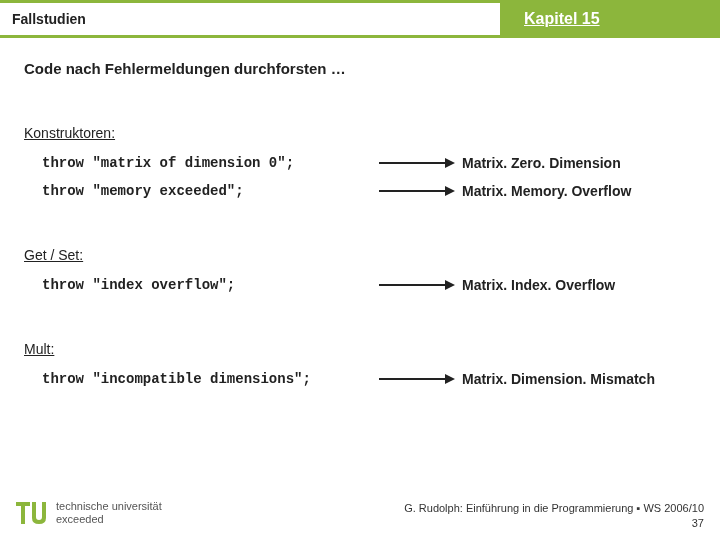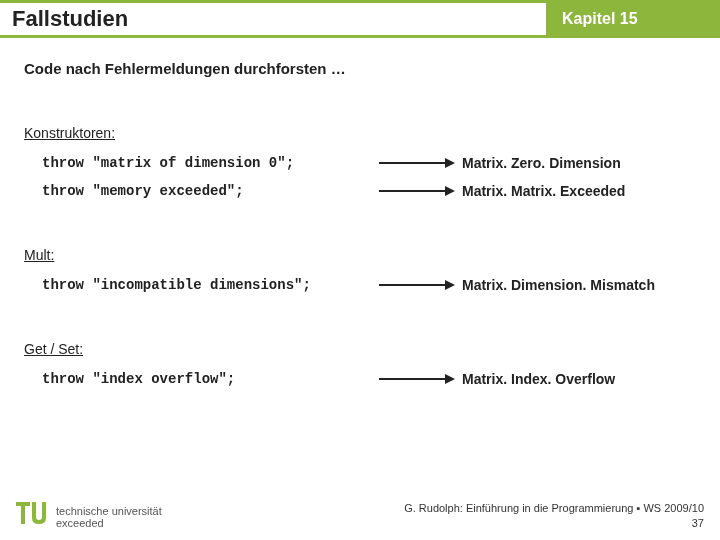--- a/index.html
+++ b/index.html
@@ -1,31 +1,31 @@
 <!DOCTYPE html>
 <html><head>
 <meta charset="utf-8">
 <style>
   * { margin: 0; padding: 0; box-sizing: border-box; }
   body { font-family: Arial, Helvetica, sans-serif; background: #fff; width: 720px; height: 540px; position: relative; }
   .header { display: flex; height: 38px; }
-  .header-left { flex: 1; background: #fff; border-top: 3px solid #8cb63c; border-bottom: 3px solid #8cb63c; display: flex; align-items: center; padding-left: 12px; font-size: 22px; font-weight: bold; color: #222; }
-  .header-right { width: 174px; background: #8cb63c; color: #fff; display: flex; align-items: center; padding-left: 16px; font-size: 16px; font-weight: bold; }
+  .header-left { flex: 1; background: #fff; border-top: 3px solid #8cb63c; border-bottom: 3px solid #8cb63c; display: flex; align-items: center; padding-left: 12px; font-size: 14px; font-weight: bold; color: #222; }
+  .header-right { width: 220px; background: #8cb63c; color: #fff; display: flex; align-items: center; padding-left: 24px; font-size: 16px; font-weight: bold; text-decoration: underline; }
   .content { padding: 22px 40px 0 24px; }
   .subtitle { font-size: 15px; font-weight: bold; color: #222; margin-bottom: 22px; }
   .section-label { font-size: 14px; text-decoration: underline; margin-bottom: 14px; color: #222; margin-top: 48px; }
   .row { display: flex; align-items: center; margin-bottom: 12px; }
   .code { font-family: "Courier New", Courier, monospace; font-size: 14px; font-weight: bold; color: #222; width: 330px; white-space: nowrap; }
   .arrow { width: 90px; display: flex; align-items: center; justify-content: center; }
   .arrow svg { width: 80px; height: 14px; }
   .result { font-family: Arial, sans-serif; font-size: 14px; font-weight: bold; color: #222; text-align: center; }
   .block { margin-bottom: 22px; }
   .indent { padding-left: 18px; }
   .footer { position: absolute; bottom: 10px; left: 0; right: 0; display: flex; align-items: flex-end; justify-content: space-between; padding: 0 16px 0 14px; }
-  .logo { display: flex; align-items: flex-end; gap: 8px; }
+  .logo { display: flex; align-items: center; gap: 8px; }
   .logo-mark { width: 34px; height: 34px; }
   .logo-text { font-size: 11px; color: #555; line-height: 1.15; }
   .credit { text-align: right; font-size: 11px; color: #333; line-height: 1.3; }
 </style>
 </head>
 <body>
 
 <div class="header">
   <div class="header-left">Fallstudien</div>
   <div class="header-right">Kapitel 15</div>
@@ -48,67 +48,67 @@
         <div class="result">Matrix. Zero. Dimension</div>
       </div>
       <div class="row">
         <div class="code">throw "memory exceeded";</div>
         <div class="arrow">
             <svg viewBox="0 0 80 14">
               <line x1="2" y1="7" x2="68" y2="7" stroke="#222" stroke-width="2"></line>
               <polygon points="68,2 78,7 68,12" fill="#222"></polygon>
             </svg>
           </div>
-        <div class="result">Matrix. Matrix. Exceeded</div>
+        <div class="result">Matrix. Memory. Overflow</div>
+      </div>
+    </div>
+  </div>
+
+  <div class="block">
+    <div class="section-label">Get / Set:</div>
+    <div class="indent">
+      <div class="row">
+        <div class="code">throw "index overflow";</div>
+        <div class="arrow">
+            <svg viewBox="0 0 80 14">
+              <line x1="2" y1="7" x2="68" y2="7" stroke="#222" stroke-width="2"></line>
+              <polygon points="68,2 78,7 68,12" fill="#222"></polygon>
+            </svg>
+          </div>
+        <div class="result">Matrix. Index. Overflow</div>
       </div>
     </div>
   </div>
 
   <div class="block">
     <div class="section-label">Mult:</div>
     <div class="indent">
       <div class="row">
         <div class="code">throw "incompatible dimensions";</div>
         <div class="arrow">
             <svg viewBox="0 0 80 14">
               <line x1="2" y1="7" x2="68" y2="7" stroke="#222" stroke-width="2"></line>
               <polygon points="68,2 78,7 68,12" fill="#222"></polygon>
             </svg>
           </div>
         <div class="result">Matrix. Dimension. Mismatch</div>
       </div>
     </div>
   </div>
-
-  <div class="block">
-    <div class="section-label">Get / Set:</div>
-    <div class="indent">
-      <div class="row">
-        <div class="code">throw "index overflow";</div>
-        <div class="arrow">
-            <svg viewBox="0 0 80 14">
-              <line x1="2" y1="7" x2="68" y2="7" stroke="#222" stroke-width="2"></line>
-              <polygon points="68,2 78,7 68,12" fill="#222"></polygon>
-            </svg>
-          </div>
-        <div class="result">Matrix. Index. Overflow</div>
-      </div>
-    </div>
-  </div>
 </div>
 
 <div class="footer">
   <div class="logo">
     <svg class="logo-mark" viewBox="0 0 34 34">
       <rect x="2" y="6" width="14" height="4" fill="#8cb63c"></rect>
       <rect x="7" y="6" width="4" height="22" fill="#8cb63c"></rect>
       <path d="M18 6 v16 q0 6 7 6 q7 0 7 -6 v-16 h-4 v15 q0 3 -3 3 q-3 0 -3 -3 v-15 z" fill="#8cb63c"></path>
     </svg>
     <div class="logo-text">
       <div>technische universität</div>
       <div>exceeded</div>
     </div>
   </div>
   <div class="credit">
-    <div>G. Rudolph: Einführung in die Programmierung ▪ WS 2009/10</div>
+    <div>G. Rudolph: Einführung in die Programmierung ▪ WS 2006/10</div>
     <div>37</div>
   </div>
 </div>
 
 </body></html>

